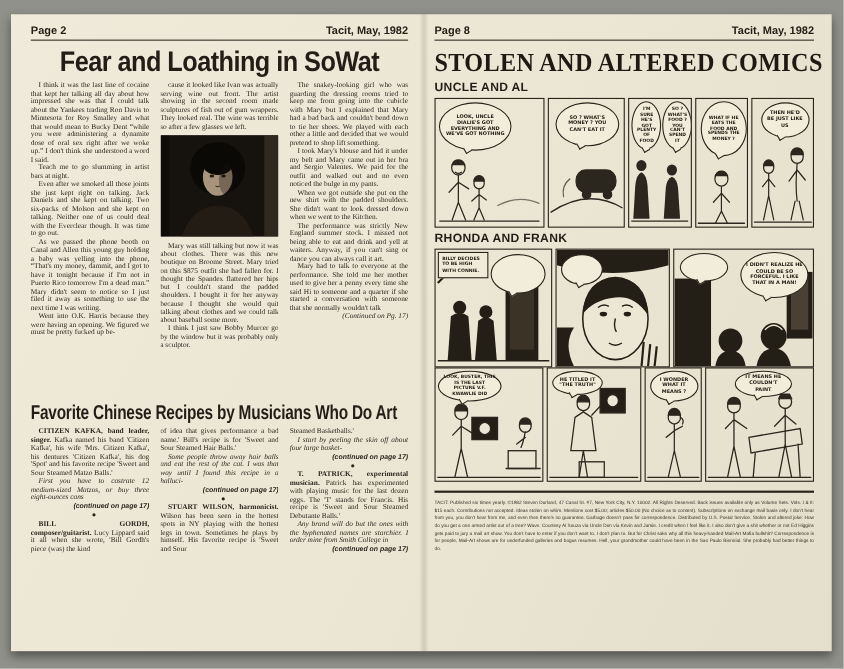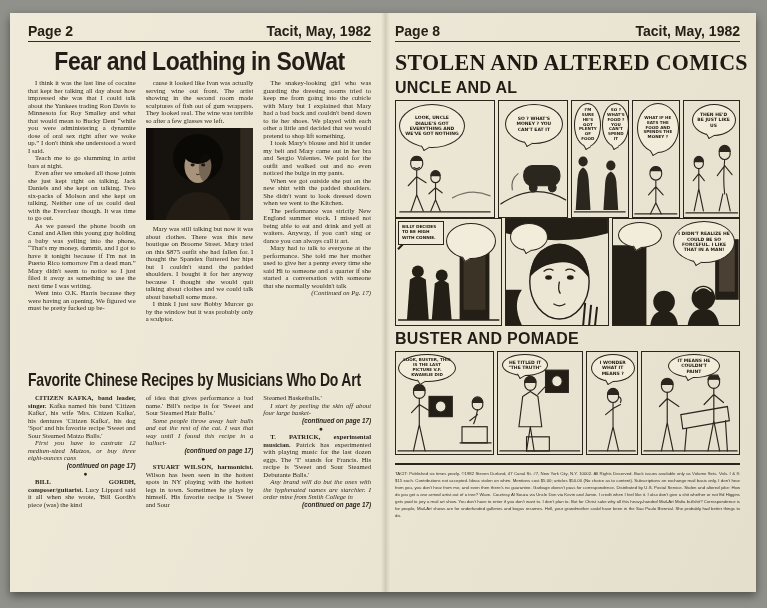--- a/index.html
+++ b/index.html
@@ -7,21 +7,21 @@
             font-family:"Liberation Serif",serif;color:#2b261e;}
   .paper{position:absolute;left:10px;top:13px;width:746px;height:579px;
          background:linear-gradient(115deg,#efead9 0%,#ebe6d4 55%,#e4dfcc 100%);
          box-shadow:0 4px 9px rgba(0,0,0,.45);display:flex;}
   .gutter{position:absolute;left:49.7%;top:0;bottom:0;width:9px;z-index:3;
           background:linear-gradient(90deg,rgba(70,63,50,0) 0%,rgba(70,63,50,.16) 50%,rgba(70,63,50,0) 100%);}
   .page{width:50%;box-sizing:border-box;position:relative;}
   .page-left{padding:10px 12px 8px 18px;}
   .page-right{padding:10px 16px 8px 12px;}
   .pg-header{display:flex;justify-content:space-between;align-items:baseline;
-             font-family:"Liberation Sans",sans-serif;font-weight:bold;font-size:14px;color:#262118;}
+             font-family:"Liberation Sans",sans-serif;font-weight:bold;font-size:10px;color:#262118;}
   .pg-rule{border:0;border-top:1.2px solid #332e25;margin:2px 0 0 0;}
   .article-title{font-family:"Liberation Sans",sans-serif;font-weight:bold;font-size:23px;
                  letter-spacing:-0.5px;text-align:center;margin:4px 0 6px 0;color:#221e17;
                  transform:scaleY(1.12);transform-origin:center top;white-space:nowrap;}
   .cols{display:flex;gap:10px;}
   .col{flex:1;overflow:hidden;text-align:justify;font-size:6.7px;line-height:7.5px;}
   .art-col{height:284px;}
   .col p{margin:0;text-indent:7px;}
   .cont-article{font-style:italic;text-align:right;text-indent:0;}
   .photo-wrap{width:100%;height:92px;margin:4px 0 5px 0;background:#17130f;}
@@ -29,21 +29,21 @@
   .recipes-title{font-family:"Liberation Sans",sans-serif;font-weight:bold;font-size:14px;
                  letter-spacing:-0.2px;margin:8px 0 7px 0;color:#221e17;white-space:nowrap;
                  transform:scaleY(1.3);transform-origin:left center;}
   .recipe-col{height:196px;}
   .lead{font-weight:bold;}
   .recipe-note{font-style:italic;}
   .cont{font-weight:bold;font-style:italic;text-align:right;text-indent:0;font-family:"Liberation Sans",sans-serif;font-size:6.3px;}
   .bullet-row{text-align:center;text-indent:0;line-height:9px;}
   .comics-title{font-family:"Liberation Serif",serif;font-weight:bold;font-size:22px;letter-spacing:.3px;
                 margin:6px 0 5px 0;color:#1e1a13;white-space:nowrap;transform:scaleY(1.08);transform-origin:left top;}
-  .strip-title{font-family:"Liberation Sans",sans-serif;font-weight:bold;font-size:16px;
+  .strip-title{font-family:"Liberation Sans",sans-serif;font-weight:bold;font-size:11px;
                letter-spacing:.3px;margin:4px 0 3px 0;color:#221e17;}
   .strip{display:flex;gap:3px;}
   .panel{position:relative;border:1.5px solid #29241c;box-sizing:border-box;overflow:hidden;}
   .panel svg{position:absolute;inset:0;width:100%;height:100%;}
   .bubble{position:absolute;z-index:2;background:#f2edda;border:1px solid #29241c;border-radius:50%;
           display:flex;align-items:center;justify-content:center;text-align:center;
           font-family:"DejaVu Sans",sans-serif;font-weight:bold;font-size:4.5px;line-height:1.2;
           color:#1d1912;padding:2px 4px;box-sizing:border-box;}
   .bubble::after{content:"";position:absolute;width:5px;height:5px;background:#f2edda;
                  border-right:1px solid #29241c;border-bottom:1px solid #29241c;
@@ -210,20 +210,21 @@
               <circle cx="44" cy="52" r="6"></circle>
               <path d="M38,50 a6,6 0 0 1 12,0 z" fill="#2b261e"></path>
               <path d="M44,58 q-2,20 0,34 M44,64 l-8,10 M44,64 l8,9 M42,92 l-4,17 M46,92 l4,17"></path>
               <path d="M2,111 h56"></path>
             </g>
           </svg>
           <div class="bubble" style="left:8px;top:3px;width:44px;height:32px">THEN HE'D BE JUST LIKE US</div>
         </div>
       </div>
 
+      <div class="strip-title">RHONDA AND FRANK</div>
       <div class="strip" style="height:108px">
         <div class="panel" style="flex:31">
           <svg viewBox="0 0 106 105" preserveAspectRatio="none">
             <rect x="64" y="14" width="30" height="86" fill="#231e16"></rect>
             <rect x="68" y="20" width="22" height="70" fill="#3b3326"></rect>
             <path d="M2,100 h102" stroke="#231e16" stroke-width="1.5"></path>
             <g fill="#231e16">
               <circle cx="22" cy="52" r="6"></circle>
               <path d="M14,60 q8,-6 16,0 l3,40 h-22 z"></path>
               <circle cx="46" cy="56" r="6"></circle>
@@ -258,21 +259,20 @@
               <circle cx="92" cy="78" r="12"></circle>
               <path d="M76,105 q3,-16 16,-16 q13,0 16,16 z"></path>
             </g>
             <path d="M84,72 q8,-8 16,0" stroke="#ece7d5" stroke-width="1.2" fill="none"></path>
           </svg>
           <div class="bubble" style="left:5px;top:3px;width:44px;height:26px"></div>
           <div class="bubble" style="right:4px;top:2px;width:62px;height:42px">I DIDN'T REALIZE HE COULD BE SO FORCEFUL. I LIKE THAT IN A MAN!</div>
         </div>
       </div>
 
-      <div class="strip-title">BUSTER AND POMADE</div>
       <div class="strip" style="height:104px">
         <div class="panel" style="flex:29">
           <svg viewBox="0 0 100 101" preserveAspectRatio="none">
             <g stroke="#2b261e" stroke-width="1.2" fill="none" stroke-linecap="round">
               <circle cx="24" cy="40" r="6"></circle>
               <path d="M18,38 a6,6 0 0 1 12,0 z" fill="#2b261e"></path>
               <path d="M24,46 v26 M24,52 l10,6 M24,52 l-8,8 M24,72 l-6,26 M24,72 l6,26"></path>
               <rect x="34" y="44" width="24" height="20" fill="#231e16"></rect>
               <circle cx="46" cy="54" r="5.5" fill="#ece7d5"></circle>
               <circle cx="84" cy="52" r="5.5"></circle>

